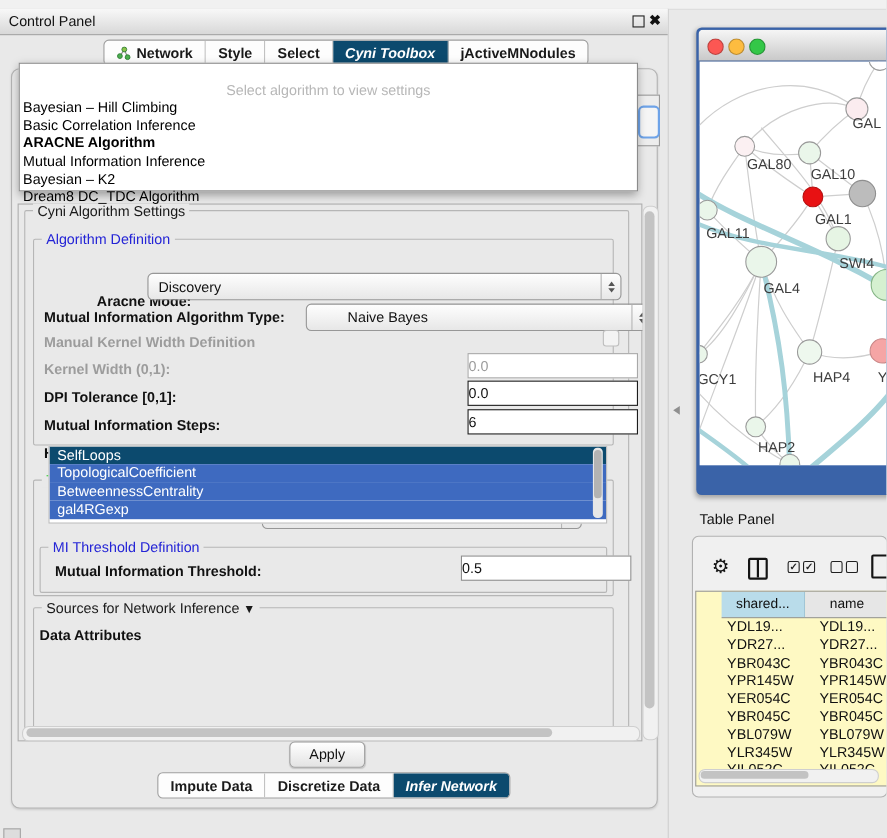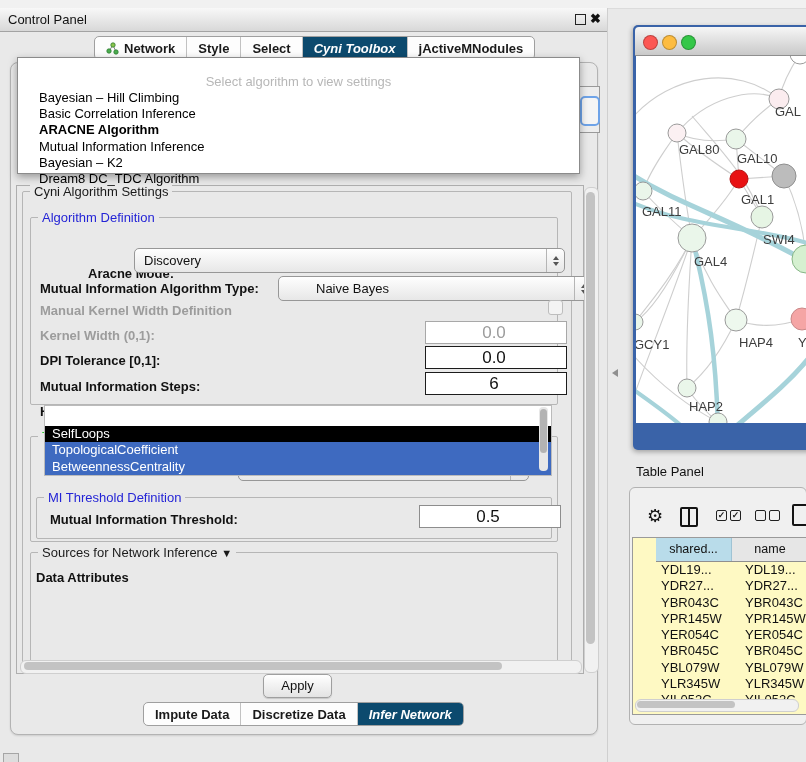--- a/index.html
+++ b/index.html
@@ -34,21 +34,21 @@
   .groupbox{position:absolute;border:1px solid #b6b6b6;border-radius:2px;}
   .legend{position:absolute;background:#e9e9e9;padding:0 4px;font-size:13px;line-height:13px;}
   .lbl{position:absolute;font-size:13px;font-weight:bold;color:#111;white-space:nowrap;}
   .lbl.dis{color:#9c9c9c;}
   .combo{position:absolute;height:23px;border:1px solid #979797;border-radius:5px;background:linear-gradient(#fefefe,#e7e7e7);display:flex;align-items:center;font-size:13px;color:#111;}
   .combo .txt{padding-left:9px;flex:1;}
   .stepper{width:17px;align-self:stretch;border-left:1px solid #b5b5b5;display:flex;flex-direction:column;align-items:center;justify-content:center;gap:2px;}
   .stepper b{width:0;height:0;border-left:3.5px solid transparent;border-right:3.5px solid transparent;}
   .stepper .up{border-bottom:4px solid #555;}
   .stepper .dn{border-top:4px solid #555;}
-  .field{position:absolute;height:21px;background:#fff;font-size:17px;text-align:center;padding-right:4px;line-height:21px;color:#111;}
+  .field{position:absolute;height:21px;background:#fff;font-size:13px;text-align:left;padding-right:17px;line-height:21px;color:#111;}
   .field.strong{border:1.5px solid #1c1c1c;}
   .field.soft{border:1px solid #a8a8a8;color:#9c9c9c;}
   .field.mid{border:1px solid #8d8d8d;}
   .checkbox{position:absolute;width:13px;height:13px;border:1px solid #bdbdbd;border-radius:3px;background:#f3f3f3;}
   .tri-right{display:inline-block;font-size:12px;color:#000;}
   #attr-list{left:44px;top:405px;width:506px;height:69px;background:#fff;border:1px solid #bbb;overflow:hidden;}
   .attr-item{height:16.4px;line-height:16.4px;background:#3e6ac0;color:#fff;font-size:13px;padding-left:7px;white-space:nowrap;}
   #attr-vscroll{left:539px;top:407px;width:9px;height:64px;background:#e7e7e7;border-radius:4px;}
   #attr-vthumb{left:540px;top:409px;width:7px;height:44px;background:#b3b3b3;border-radius:4px;}
   .scroll-track-h{background:#f1f1f1;border:1px solid #cfcfcf;border-radius:6px;}
@@ -56,21 +56,21 @@
   #hscroll{left:20px;top:660px;width:560px;height:12px;}
   #hthumb{left:24px;top:662px;width:478px;height:8px;}
   #vscroll{left:584px;top:187px;width:13px;height:484px;background:#f1f1f1;border:1px solid #cfcfcf;border-radius:6px;}
   #vthumb{left:586px;top:192px;width:9px;height:452px;}
 
   #apply-btn{left:263px;top:674px;width:67px;height:22px;border:1px solid #9f9f9f;border-radius:5px;background:linear-gradient(#fff,#e3e3e3);font-size:13px;color:#111;text-align:center;line-height:21px;box-shadow:0 1px 1px rgba(0,0,0,.15);}
 
   
   #algo-popup{left:17px;top:57px;width:561px;height:115px;background:#fff;border:1px solid #8b8b8b;box-shadow:0 3px 8px rgba(0,0,0,.35);z-index:50;}
   #dd-placeholder{height:16px;text-align:center;color:#b7b7b7;font-size:13px;padding-top:16px;}
-  .dd-item{height:16.2px;line-height:16.2px;font-size:13px;color:#000;padding-left:21px;white-space:nowrap;}
+  .dd-item{height:16.2px;line-height:16.2px;font-size:13px;color:#000;padding-left:3px;white-space:nowrap;}
   .dd-item.bold{font-weight:bold;}
 
   
   #divider-arrow{left:612px;top:369px;width:0;height:0;border-top:4px solid transparent;border-bottom:4px solid transparent;border-right:6px solid #8f8f8f;}
 
   
   #net-window{left:633px;top:25px;width:180px;height:425px;background:#3a63a8;border-radius:5px 0 0 5px;box-shadow:-1px 2px 5px rgba(0,0,0,.3);}
   #net-titlebar{left:635px;top:27px;width:171px;height:28px;background:linear-gradient(#f6f6f6,#c9c9c9);border-bottom:1px solid #8f8f8f;border-radius:4px 0 0 0;}
   .light{position:absolute;top:35px;width:13px;height:13px;border-radius:50%;border:1px solid rgba(0,0,0,.25);}
   #net-canvas-wrap{left:636px;top:56px;width:170px;height:367px;background:#fff;overflow:hidden;}
@@ -205,21 +205,21 @@
   <div class="lbl" style="left:50px;top:512px;">Mutual Information Threshold:</div>
   <div class="field mid" style="left:419px;top:505px;width:136px;">0.5</div>
 
   <div class="groupbox" style="left:30px;top:552px;width:526px;height:109px;"></div>
   <div class="legend" style="left:38px;top:546px;color:#1a1a1a;">
     <span>Sources for Network Inference</span>
     <span style="font-size:11px;">▼</span>
   </div>
   <div class="lbl" style="left:36px;top:570px;">Data Attributes</div>
   <div class="abs" id="attr-list">
-      <div class="attr-item" style="background: #000000; margin-top: 20px;">SelfLoops</div>
+      <div class="attr-item" style="background: #0c4a6e;">SelfLoops</div>
       <div class="attr-item" style="background: rgb(62, 106, 192);">TopologicalCoefficient</div>
       <div class="attr-item" style="background: rgb(62, 106, 192);">BetweennessCentrality</div>
       <div class="attr-item" style="background: rgb(62, 106, 192);">gal4RGexp</div>
     </div>
   <div class="abs" id="attr-vscroll"></div>
   <div class="abs" id="attr-vthumb" class2="scroll-thumb" style="background:#b3b3b3;border-radius:4px;"></div>
 
   <div class="abs scroll-track-h" id="hscroll"></div>
   <div class="abs scroll-thumb" id="hthumb"></div>
   <div class="abs" id="vscroll"></div>

